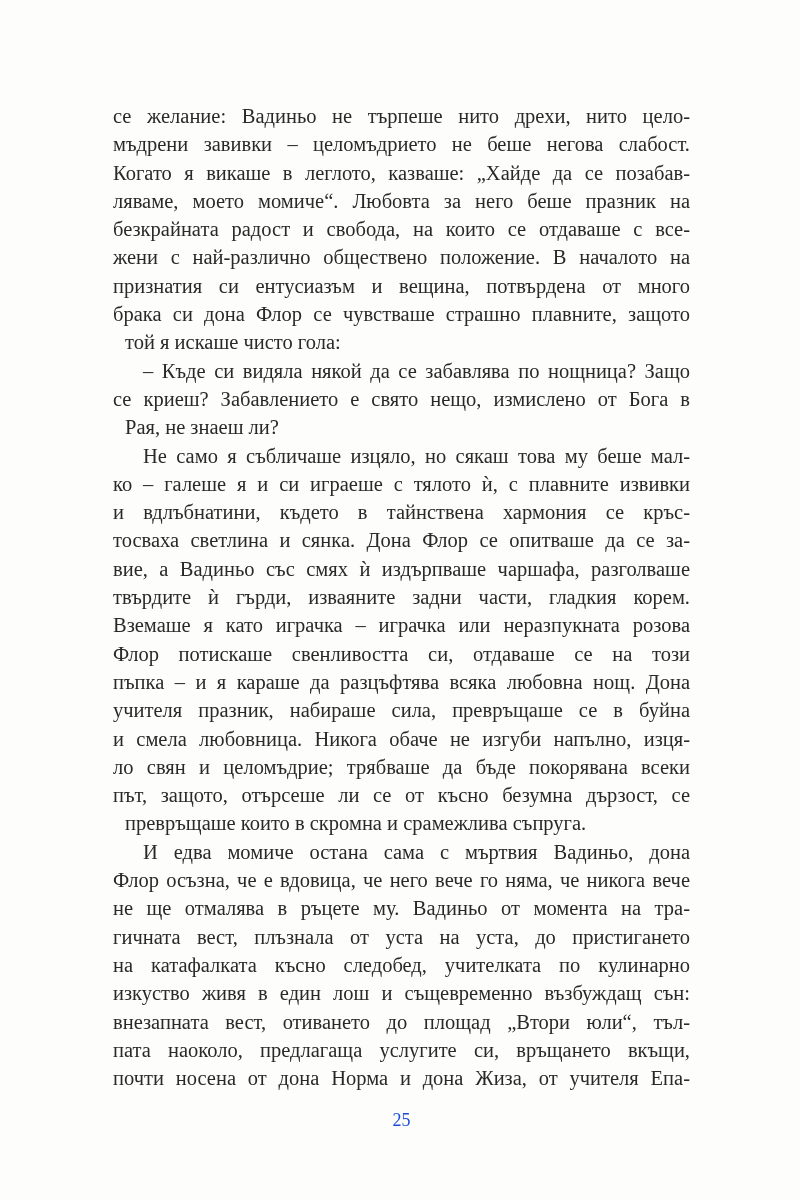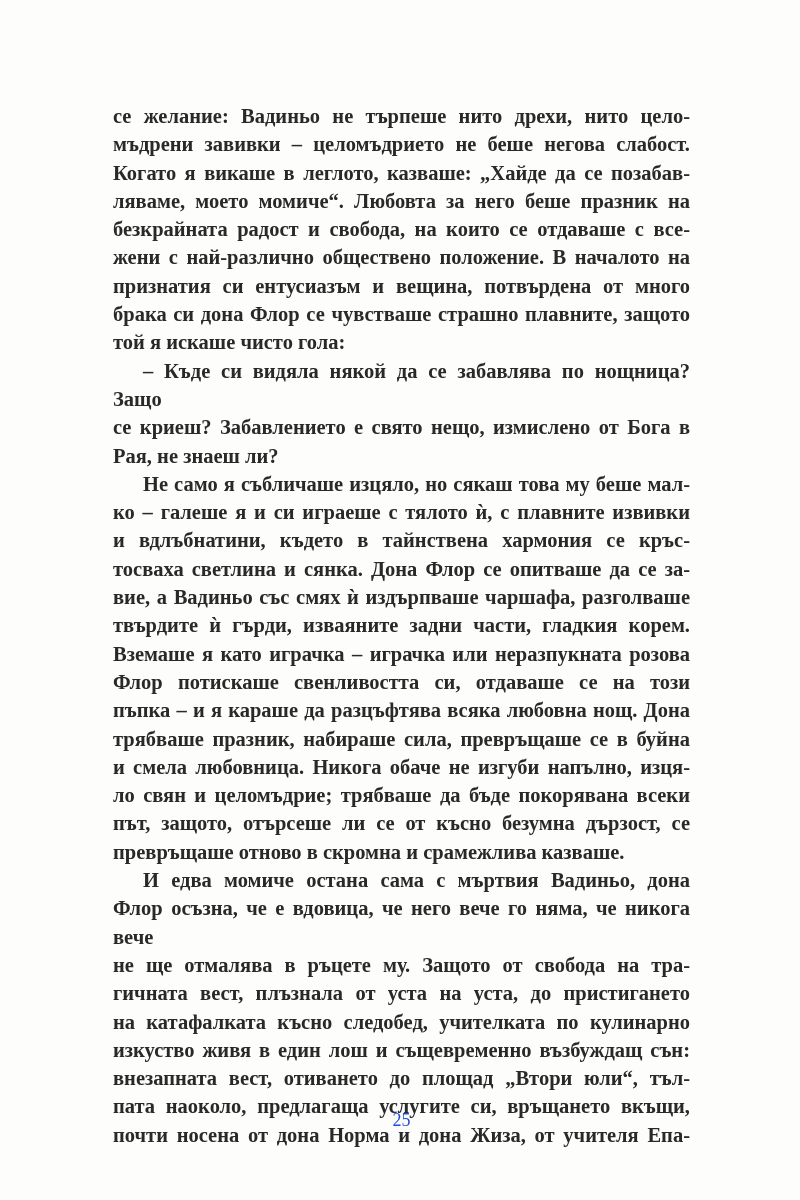--- a/index.html
+++ b/index.html
@@ -20,25 +20,25 @@
     top: 102px;
     width: 577px;
     color: #292929;
     font-size: 20.5px;
     line-height: 28.3px;
   }
   .line {
     text-align: justify;
     text-align-last: justify;
     white-space: normal;
-    font-weight: bold;
   }
   .line.last {
     text-align: right;
     text-align-last: left;
+    margin-left: 12px;
   }
   .line.indent {
     text-indent: 30px;
   }
   .page-number {
     position: absolute;
     left: 113px;
     top: 1110px;
     width: 577px;
     text-align: center;
@@ -65,28 +65,28 @@
       <div class="line last">Рая, не знаеш ли?</div>
       <div class="line indent">Не само я събличаше изцяло, но сякаш това му беше мал-</div>
       <div class="line">ко – галеше я и си играеше с тялото ѝ, с плавните извивки</div>
       <div class="line">и вдлъбнатини, където в тайнствена хармония се кръс-</div>
       <div class="line">тосваха светлина и сянка. Дона Флор се опитваше да се за-</div>
       <div class="line">вие, а Вадиньо със смях ѝ издърпваше чаршафа, разголваше</div>
       <div class="line">твърдите ѝ гърди, изваяните задни части, гладкия корем.</div>
       <div class="line">Вземаше я като играчка – играчка или неразпукната розова</div>
       <div class="line">Флор потискаше свенливостта си, отдаваше се на този</div>
       <div class="line">пъпка – и я караше да разцъфтява всяка любовна нощ. Дона</div>
-      <div class="line">трябваше празник, набираше сила, превръщаше се в буйна</div>
+      <div class="line">учителя празник, набираше сила, превръщаше се в буйна</div>
       <div class="line">и смела любовница. Никога обаче не изгуби напълно, изця-</div>
       <div class="line">ло свян и целомъдрие; трябваше да бъде покорявана всеки</div>
       <div class="line">път, защото, отърсеше ли се от късно безумна дързост, се</div>
-      <div class="line last">превръщаше отново в скромна и срамежлива казваше.</div>
+      <div class="line last">превръщаше които в скромна и срамежлива съпруга.</div>
       <div class="line indent">И едва момиче остана сама с мъртвия Вадиньо, дона</div>
       <div class="line">Флор осъзна, че е вдовица, че него вече го няма, че никога вече</div>
-      <div class="line">не ще отмалява в ръцете му. Защото от свобода на тра-</div>
+      <div class="line">не ще отмалява в ръцете му. Вадиньо от момента на тра-</div>
       <div class="line">гичната вест, плъзнала от уста на уста, до пристигането</div>
       <div class="line">на катафалката късно следобед, учителката по кулинарно</div>
       <div class="line">изкуство живя в един лош и същевременно възбуждащ сън:</div>
       <div class="line">внезапната вест, отиването до площад „Втори юли“, тъл-</div>
       <div class="line">пата наоколо, предлагаща услугите си, връщането вкъщи,</div>
       <div class="line">почти носена от дона Норма и дона Жиза, от учителя Епа-</div>
     </div>
   <div class="page-number">25</div>
 </div>
 

